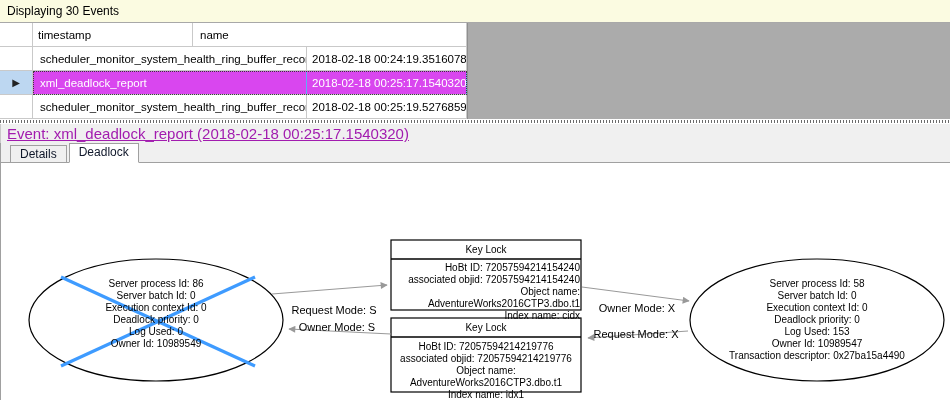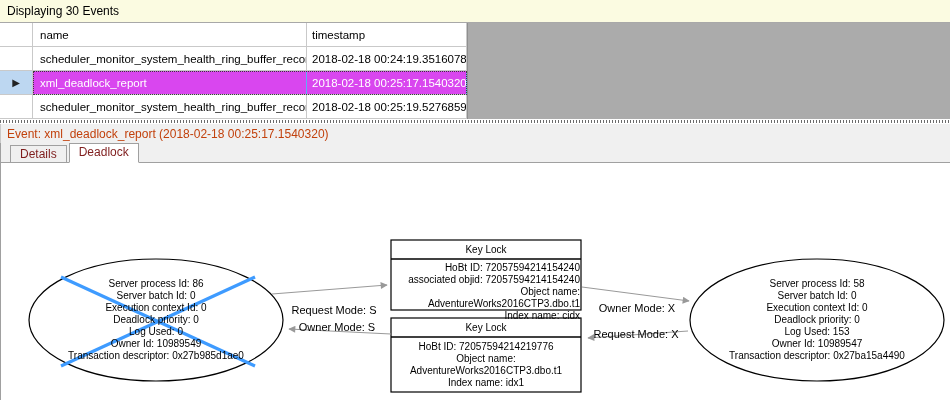--- a/index.html
+++ b/index.html
@@ -26,27 +26,27 @@
   .trow.selected .c-name, .trow.selected .c-time { background:#d946ef; color:#fff; border-right-color:#5FAEF5; }
   .trow.selected .rowhdr { background:#BDD7F1; }
   .selarrow { font-size:10px; color:#222; line-height:1; }
 
   
   .splitter { height:5px; background:#fff; display:flex; align-items:center; }
   .splitter .dots { height:3px; width:100%;
       background:repeating-linear-gradient(90deg,#6b6b6b 0 1px, #ffffff 1px 3px); }
 
   
-  .eventbar { height:19px; background:#F0F0F0; font-size:12px; color:#c2410c;
-              display:flex; align-items:center; padding-left:6px; border-left:1px solid #C9C9C9; }
+  .eventbar { height:19px; background:#F0F0F0; font-size:15px; color:#a21caf;
+              display:flex; align-items:center; padding-left:6px; border-left:1px solid #C9C9C9;text-decoration:underline; }
 
   
   .tabstrip { height:20px; background:#F0F0F0; border-left:1px solid #A0A0A0;
               border-bottom:1px solid #A0A0A0; display:flex; align-items:flex-end; padding-left:9px; }
-  .tab { font-size:12px; color:#7f1d1d; padding:1px 9px 4px 9px; border:1px solid #A0A0A0; cursor:default; }
+  .tab { font-size:12px; color:#0f172a; padding:1px 9px 4px 9px; border:1px solid #A0A0A0; cursor:default; }
   .tab.inactive { height:17px; background:#F0F0F0; border-bottom:none; margin-right:2px; }
   .tab.active   { height:20px; background:#fff; border-bottom:1px solid #fff; margin-bottom:-1px; position:relative; z-index:2; }
 
   
   .graph { position:relative; height:237px; background:#fff; border-left:1px solid #A0A0A0; }
   .graph svg { position:absolute; left:0; top:0; }
   .overlay { position:absolute; text-align:center; color:#000; }
   .nodetext { font-size:10px; line-height:12px; }
   .boxtitle { font-size:10px; line-height:19px; }
   .boxbody  { font-size:10px; line-height:12px; }
@@ -59,22 +59,22 @@
 
   <div class="topbar">
     <span>Displaying 30 Events</span>
   </div>
 
   <div class="tablewrap">
     <div class="tbl">
       <div class="trow hdr">
         <div class="cell rowhdr"></div>
         <div class="row-body">
+          <div class="cell c-time">timestamp</div>
           <div class="cell c-name">name</div>
-          <div class="cell c-time">timestamp</div>
         </div>
       </div>
       <div class="trow">
         <div class="cell rowhdr"></div>
         <div class="row-body">
           <div class="cell c-name">scheduler_monitor_system_health_ring_buffer_recorded</div>
           <div class="cell c-time">2018-02-18 00:24:19.3516078</div>
         </div>
       </div>
       <div class="trow selected">
@@ -134,21 +134,20 @@
       <line x1="687" y1="168" x2="587" y2="175" stroke="#999" stroke-width="1" marker-end="url(#arrow)"></line>
     </svg>
 
     <div class="overlay nodetext" style="left:28px; top:115px; width:254px;">
       <div>Server process Id: 86</div>
       <div>Server batch Id: 0</div>
       <div>Execution context Id: 0</div>
       <div>Deadlock priority: 0</div>
       <div>Log Used: 0</div>
       <div>Owner Id: 10989549</div>
-      <div>Transaction descriptor: 0x27b985d1ae0</div>
     </div>
 
     <div class="overlay nodetext" style="left:689px; top:115px; width:254px;">
       <div>Server process Id: 58</div>
       <div>Server batch Id: 0</div>
       <div>Execution context Id: 0</div>
       <div>Deadlock priority: 0</div>
       <div>Log Used: 153</div>
       <div>Owner Id: 10989547</div>
       <div>Transaction descriptor: 0x27ba15a4490</div>
@@ -158,20 +157,21 @@
     <div class="overlay boxbody" style="left:391px; top:99px; width:188px;text-align:right;">
       <div>HoBt ID: 72057594214154240</div>
       <div>associated objid: 72057594214154240</div>
       <div>Object name: AdventureWorks2016CTP3.dbo.t1</div>
       <div>Index name: cidx</div>
     </div>
 
     <div class="overlay boxtitle" style="left:391px; top:155px; width:188px;">Key Lock</div>
     <div class="overlay boxbody" style="left:391px; top:178px; width:188px;">
       <div>HoBt ID: 72057594214219776</div>
+      <div>associated objid: 72057594214219776</div>
       <div>Object name: AdventureWorks2016CTP3.dbo.t1</div>
       <div>Index name: idx1</div>
     </div>
 
     <span class="edgelabel" style="left:333px; top:121px;margin-top:26px;">Request Mode: S</span>
     <span class="edgelabel" style="left:336px; top:164px;">Owner Mode: S</span>
     <span class="edgelabel" style="left:636px; top:145px;text-align:center;">Owner Mode: X</span>
     <span class="edgelabel" style="left:635px; top:171px;">Request Mode: X</span>
   </div>
 

